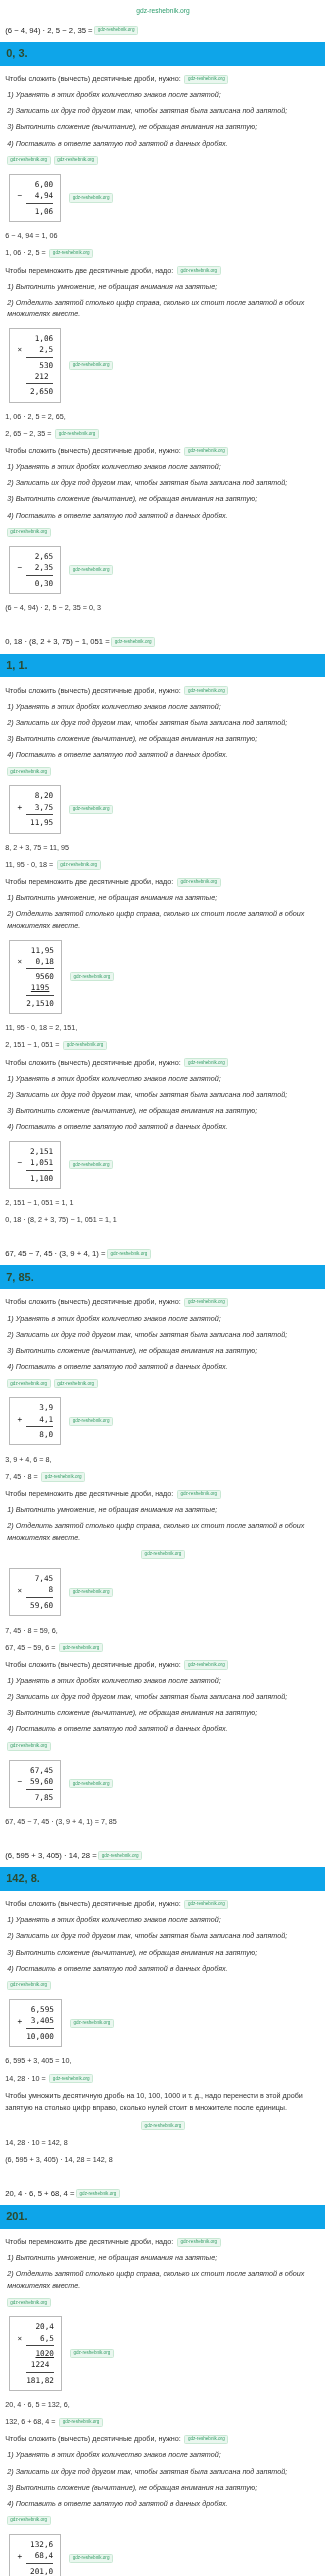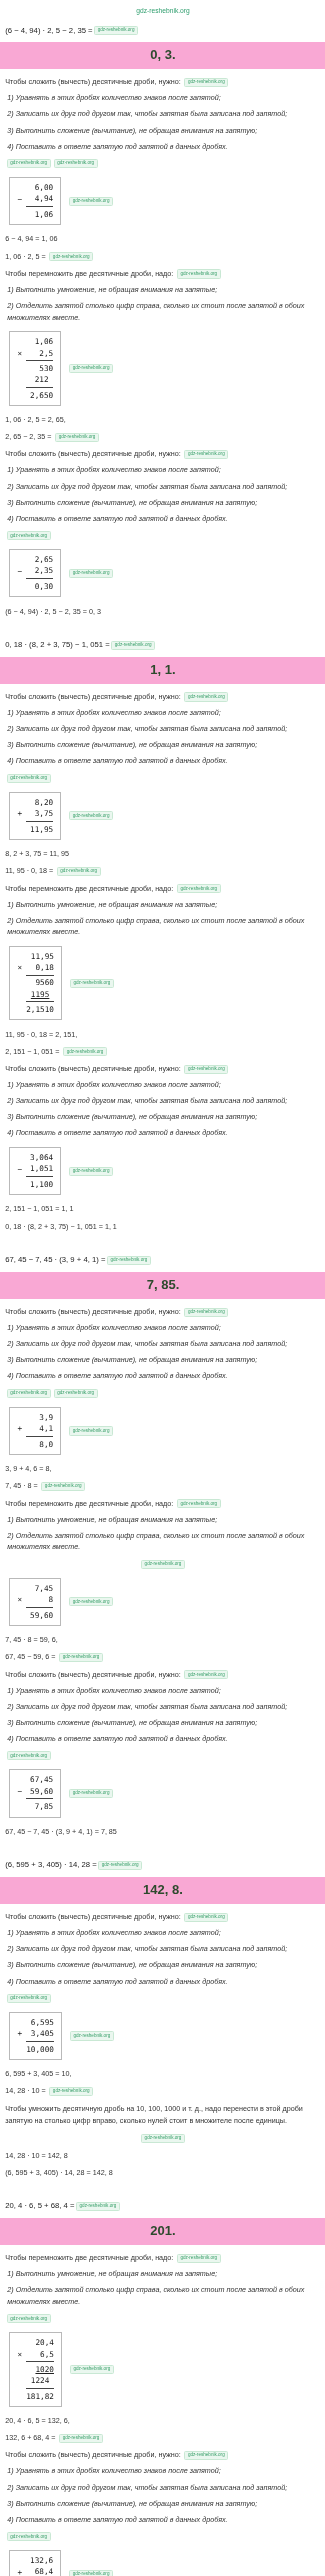--- a/index.html
+++ b/index.html
@@ -13,22 +13,22 @@
   .site-header { text-align: center; padding: 1.5px 0 3.1px 0; }
   .site-link { color: #2f9e6e; font-size: 6.7px; text-decoration: none; }
   .chip {
     display: inline-block; background: #eaf7ef; color: #3aa06b;
     border: 0.5px solid #c9e8d4; border-radius: 1.5px;
     font-size: 4.6px; line-height: 1.35; padding: 0.5px 2.6px;
     vertical-align: middle; margin: 0 1.5px; white-space: nowrap;
   }
   .expr-row { margin: 5.2px 0 3.1px 0; color: #222; font-size: 7.7px; }
   .band {
-    background: #f9a8d4; color: #2d4a2d; font-weight: bold;
-    padding: 3.1px 6.2px; margin: 5.2px -5.2px 7.2px -5.2px; font-size: 13px; text-align: center;
+    background: #0ea5e9; color: #2d4a2d; font-weight: bold;
+    padding: 3.1px 6.2px; margin: 5.2px -5.2px 7.2px -5.2px; font-size: 11px;
   }
   .rule-block { margin: 3.1px 0 2.1px 0; }
   .rule-intro { margin: 4.1px 0 2.1px 0; }
   .rules { list-style: none; }
   .rules li { margin: 4.6px 0; padding-left: 2.1px; font-style: italic; }
   .chips-row { margin: 5.2px 0; }
   .chips-row.center { text-align: center; }
   .line { margin: 5.7px 0; }
   .note { margin: 6.2px 0; }
   .colwrap { display: flex; align-items: center; gap: 6.2px; margin: 8.2px 0 8.2px 4.1px; }
@@ -186,21 +186,21 @@
             <li>1) Уравнять в этих дробях количество знаков после запятой;</li>
             <li>2) Записать их друг под другом так, чтобы запятая была записана под запятой;</li>
             <li>3) Выполнить сложение (вычитание), не обращая внимания на запятую;</li>
             <li>4) Поставить в ответе запятую под запятой в данных дробях.</li>
           </ul>
         </div>
         <div class="colwrap">
           <div class="colbox">
             <span class="sign">−</span>
             <div class="colbody">
-              <div class="crow">3,064</div>
+              <div class="crow">2,151</div>
               <div class="crow">1,051</div>
               <div class="crule"></div>
               <div class="crow cres">1,100</div>
             </div>
           </div>
           <span class="chip">gdz-reshebnik.org</span>
         </div>
         <div class="line">2, 151 − 1, 051 = 1, 1</div>
         <div class="line">0, 18 · (8, 2 + 3, 75) − 1, 051 = 1, 1</div>
       </section>

